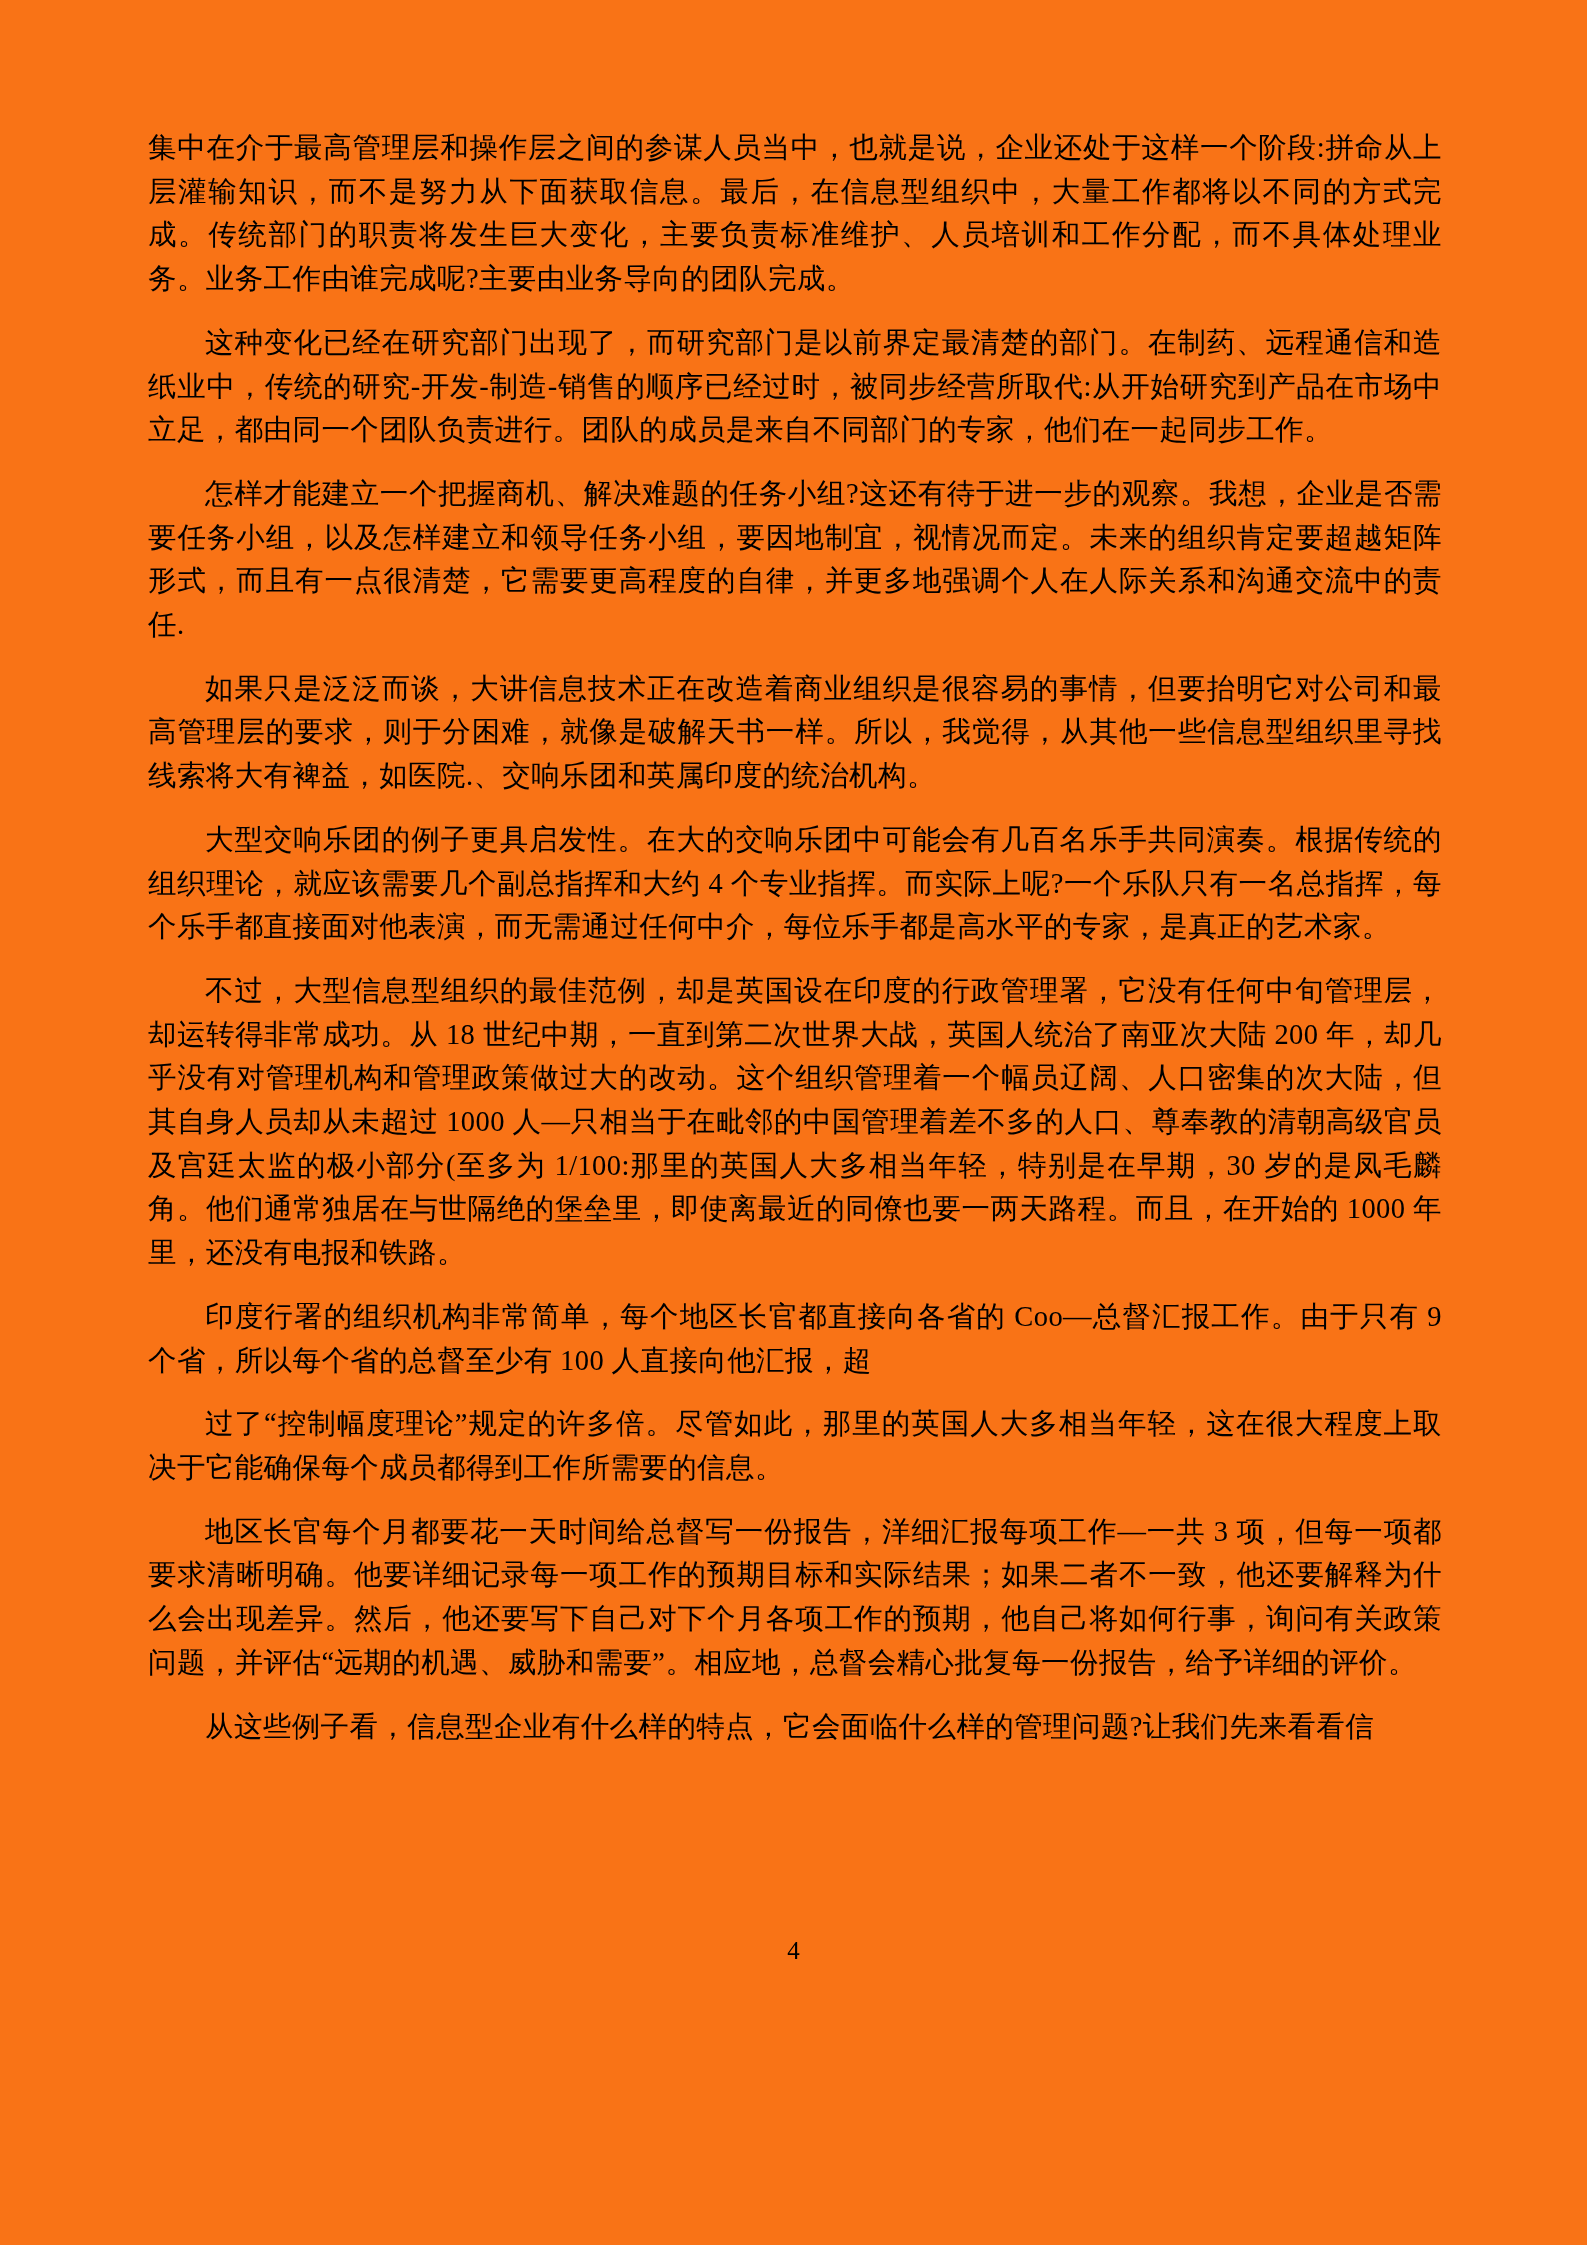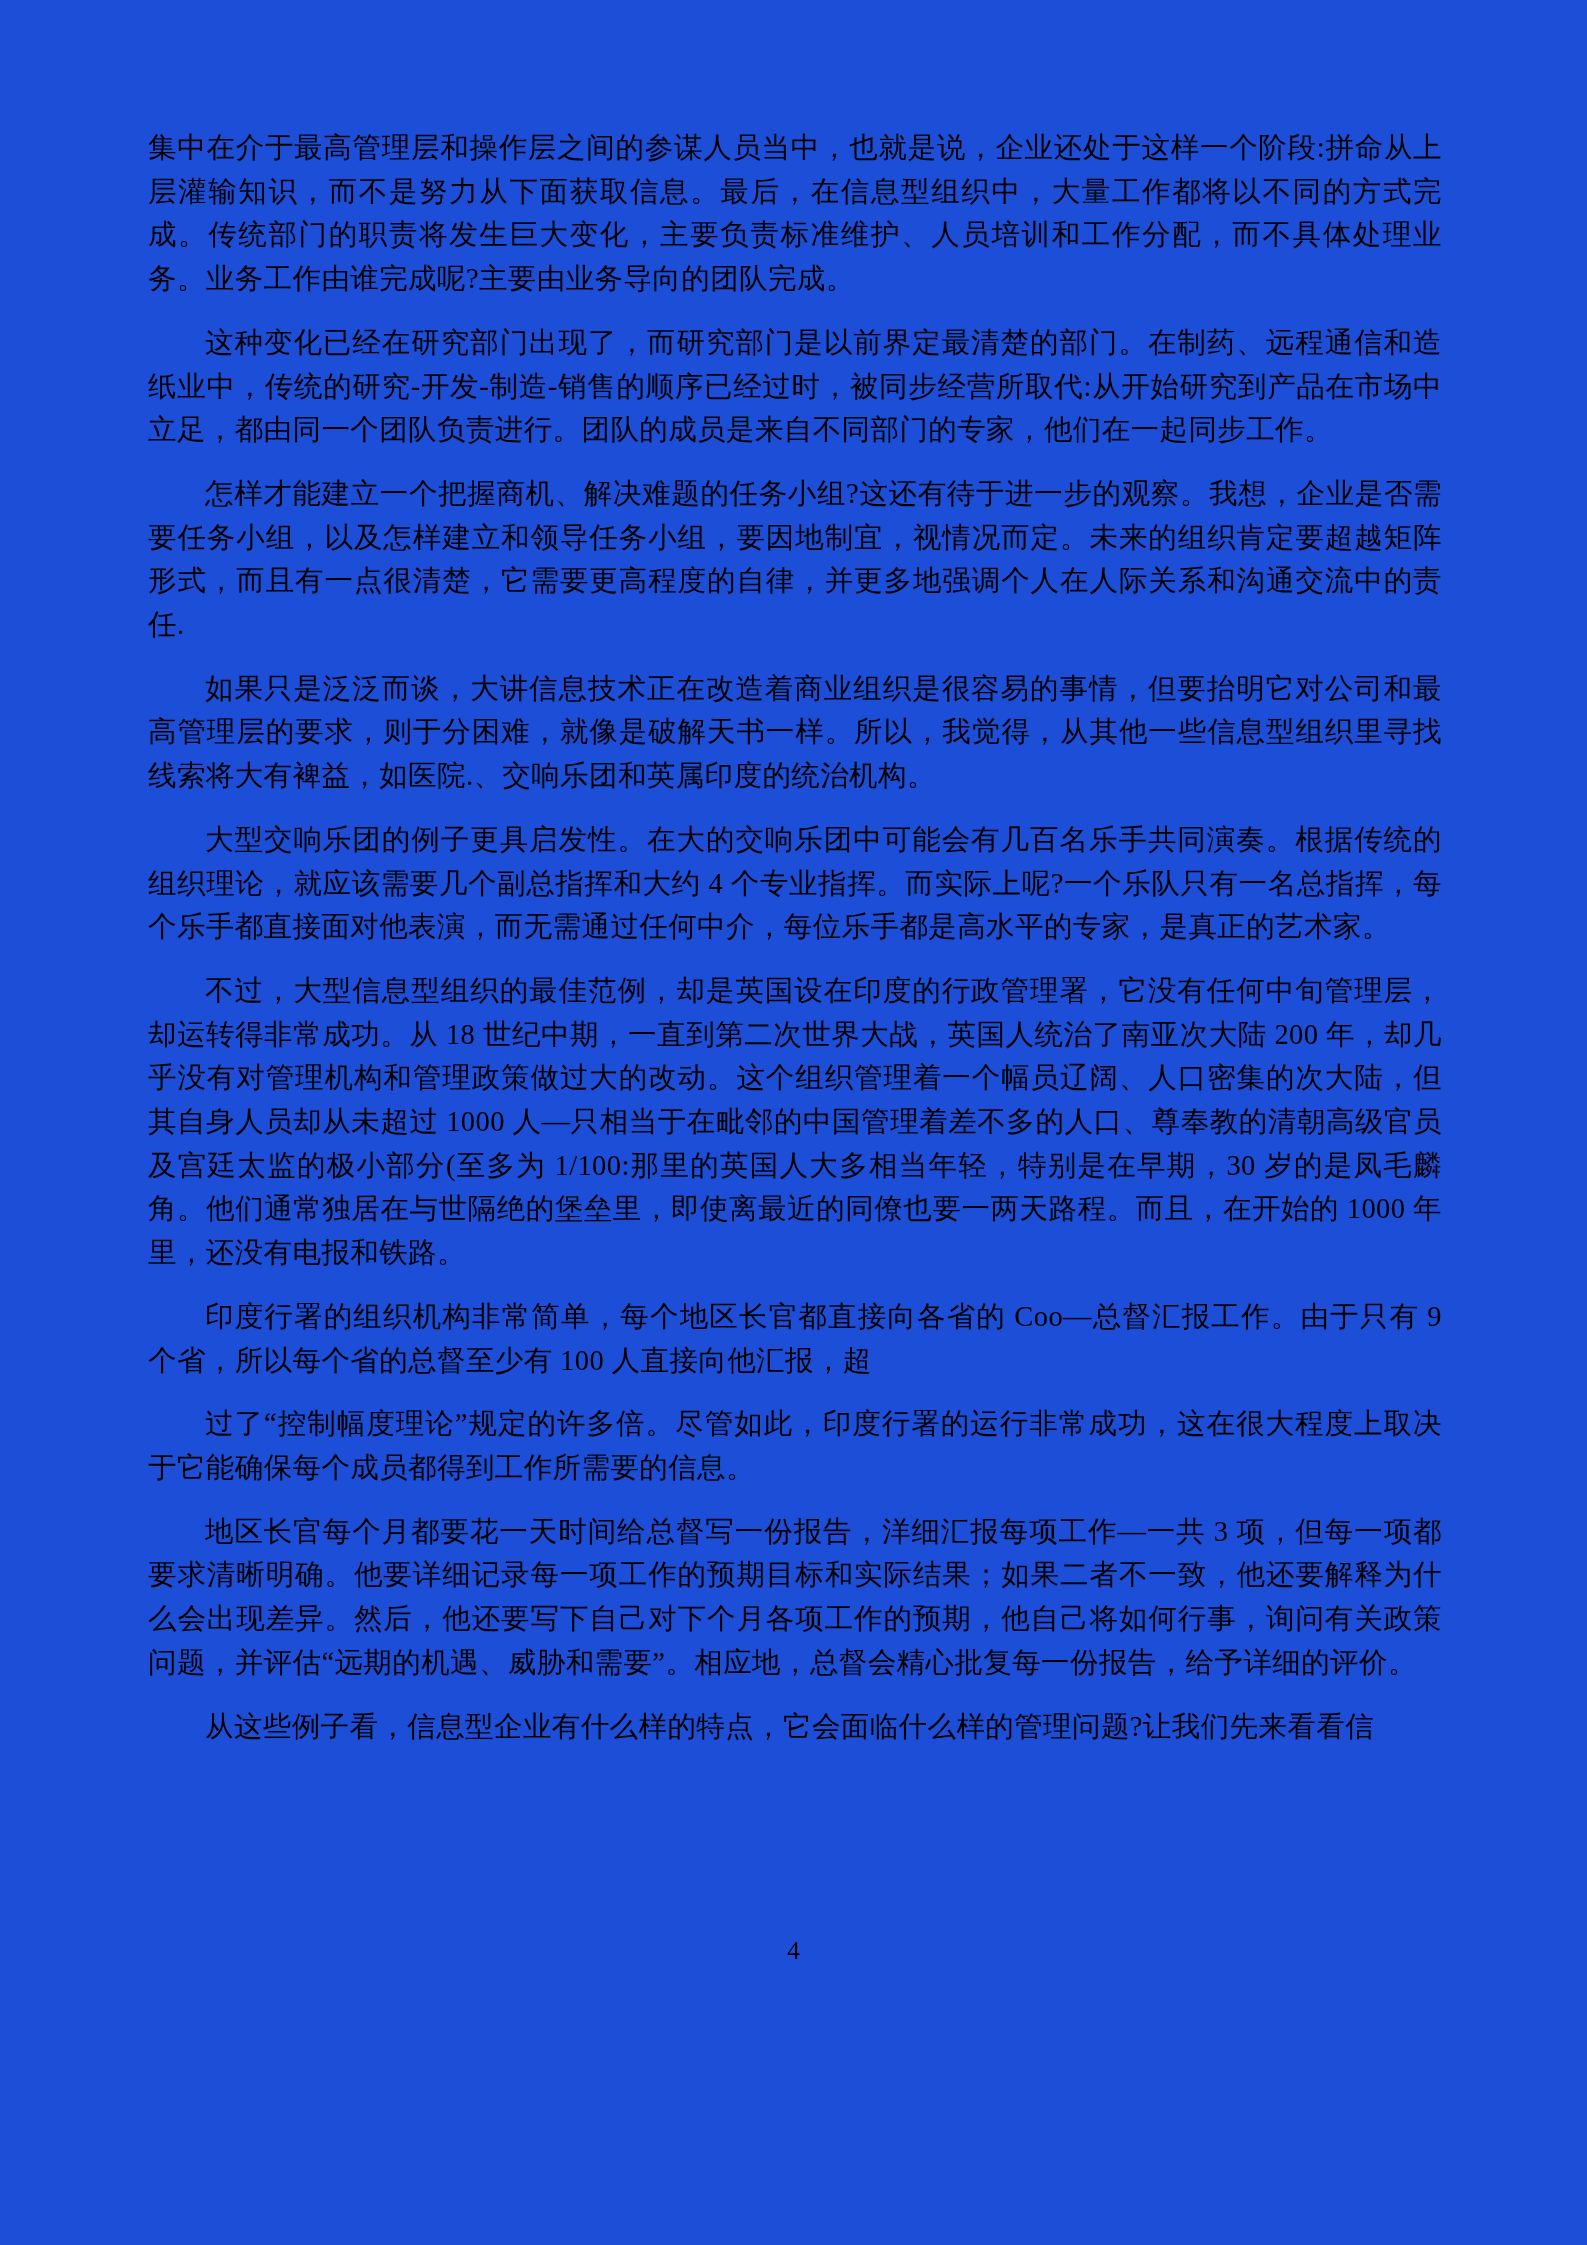--- a/index.html
+++ b/index.html
@@ -4,21 +4,21 @@
 <style>
   html, body {
     margin: 0;
     padding: 0;
     background: #ffffff;
   }
   .page {
     position: relative;
     width: 1587px;
     height: 2245px;
-    background: #1d4ed8;
+    background: #f97316;
     color: #000000;
     font-family: "Liberation Serif", "DejaVu Serif", serif;
     overflow: hidden;
   }
   .content {
     position: absolute;
     left: 148px;
     top: 126px;
     width: 1294px;
   }
@@ -51,18 +51,18 @@
 
 <div class="page">
   <div class="content">
     <p>集中在介于最高管理层和操作层之间的参谋人员当中，也就是说，企业还处于这样一个阶段:拼命从上层灌输知识，而不是努力从下面获取信息。最后，在信息型组织中，大量工作都将以不同的方式完成。传统部门的职责将发生巨大变化，主要负责标准维护、人员培训和工作分配，而不具体处理业务。业务工作由谁完成呢?主要由业务导向的团队完成。</p>
     <p class="indent">这种变化已经在研究部门出现了，而研究部门是以前界定最清楚的部门。在制药、远程通信和造纸业中，传统的研究-开发-制造-销售的顺序已经过时，被同步经营所取代:从开始研究到产品在市场中立足，都由同一个团队负责进行。团队的成员是来自不同部门的专家，他们在一起同步工作。</p>
     <p class="indent">怎样才能建立一个把握商机、解决难题的任务小组?这还有待于进一步的观察。我想，企业是否需要任务小组，以及怎样建立和领导任务小组，要因地制宜，视情况而定。未来的组织肯定要超越矩阵形式，而且有一点很清楚，它需要更高程度的自律，并更多地强调个人在人际关系和沟通交流中的责任.</p>
     <p class="indent">如果只是泛泛而谈，大讲信息技术正在改造着商业组织是很容易的事情，但要抬明它对公司和最高管理层的要求，则于分困难，就像是破解天书一样。所以，我觉得，从其他一些信息型组织里寻找线索将大有裨益，如医院.、交响乐团和英属印度的统治机构。</p>
     <p class="indent">大型交响乐团的例子更具启发性。在大的交响乐团中可能会有几百名乐手共同演奏。根据传统的组织理论，就应该需要几个副总指挥和大约 4 个专业指挥。而实际上呢?一个乐队只有一名总指挥，每个乐手都直接面对他表演，而无需通过任何中介，每位乐手都是高水平的专家，是真正的艺术家。</p>
     <p class="indent">不过，大型信息型组织的最佳范例，却是英国设在印度的行政管理署，它没有任何中旬管理层，却运转得非常成功。从 18 世纪中期，一直到第二次世界大战，英国人统治了南亚次大陆 200 年，却几乎没有对管理机构和管理政策做过大的改动。这个组织管理着一个幅员辽阔、人口密集的次大陆，但其自身人员却从未超过 1000 人—只相当于在毗邻的中国管理着差不多的人口、尊奉教的清朝高级官员及宫廷太监的极小部分(至多为 1/100:那里的英国人大多相当年轻，特别是在早期，30 岁的是凤毛麟角。他们通常独居在与世隔绝的堡垒里，即使离最近的同僚也要一两天路程。而且，在开始的 1000 年里，还没有电报和铁路。</p>
     <p class="indent">印度行署的组织机构非常简单，每个地区长官都直接向各省的 Coo—总督汇报工作。由于只有 9 个省，所以每个省的总督至少有 100 人直接向他汇报，超</p>
-    <p class="indent">过了“控制幅度理论”规定的许多倍。尽管如此，印度行署的运行非常成功，这在很大程度上取决于它能确保每个成员都得到工作所需要的信息。</p>
+    <p class="indent">过了“控制幅度理论”规定的许多倍。尽管如此，那里的英国人大多相当年轻，这在很大程度上取决于它能确保每个成员都得到工作所需要的信息。</p>
     <p class="indent">地区长官每个月都要花一天时间给总督写一份报告，洋细汇报每项工作—一共 3 项，但每一项都要求清晰明确。他要详细记录每一项工作的预期目标和实际结果；如果二者不一致，他还要解释为什么会出现差异。然后，他还要写下自己对下个月各项工作的预期，他自己将如何行事，询问有关政策问题，并评估“远期的机遇、威胁和需要”。相应地，总督会精心批复每一份报告，给予详细的评价。</p>
     <p class="indent">从这些例子看，信息型企业有什么样的特点，它会面临什么样的管理问题?让我们先来看看信</p>
   </div>
   <div class="page-number">4</div>
 </div>
 
 </body></html>

